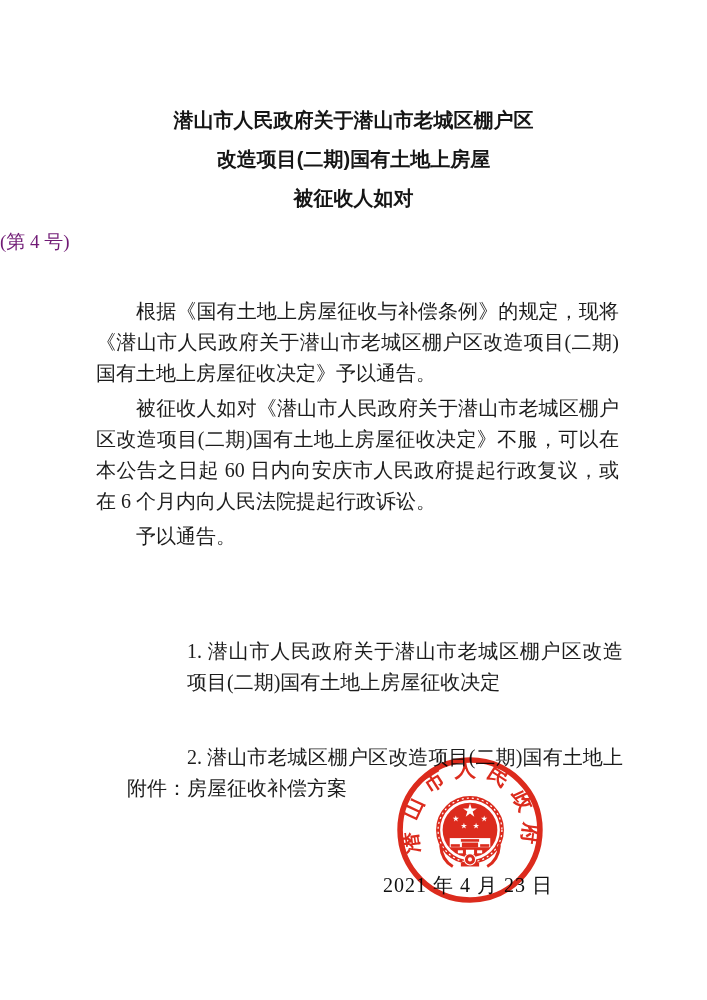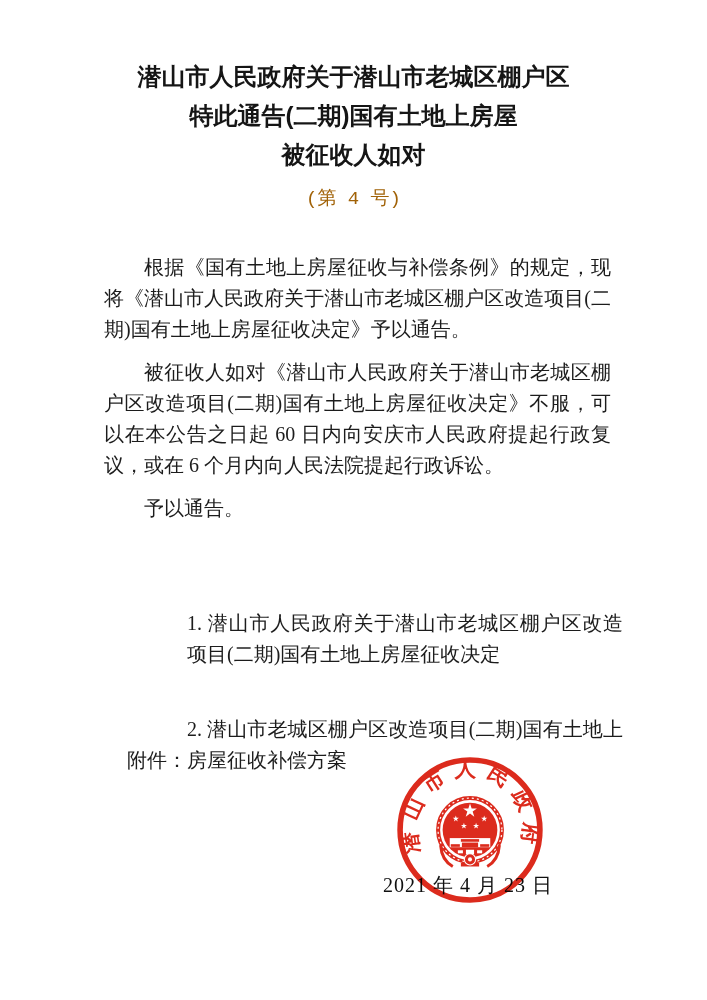--- a/index.html
+++ b/index.html
@@ -5,43 +5,42 @@
   html, body { margin:0; padding:0; background:#ffffff; }
   .page {
     position:relative;
     width:707px; height:1000px;
     background:#ffffff;
     overflow:hidden;
     color:#1c1c1c;
   }
   .doc-title {
     margin:0;
-    padding-top:57px;
+    padding-top:101px;
     text-align:center;
     font-family:"Liberation Sans", sans-serif;
     font-weight:700;
-    font-size:24px;
+    font-size:20px;
     line-height:39px;
     color:#151515;
   }
   .doc-number {
     margin-top:11px;
-    text-align:center;
-    font-family:Liberation Mono, monospace;
+    font-family:Liberation Serif, serif;
     font-size:19px;
-    color:#a16207;
+    color:#701a75;
   }
   .body-text {
     margin:41px 84px 0 92px;
     font-family:"Liberation Serif", serif;
     font-size:20px;
     line-height:31px;
     text-align:justify;
   }
-  .body-text p { margin:12px; text-indent:2em; }
+  .body-text p { margin:4px; text-indent:2em; }
   .attachments {
     display:flex;
     margin:40px 84px 0 127px;
     font-family:"Liberation Serif", serif;
     font-size:20px;
     line-height:31px;
     align-items:flex-end;
   }
   .attach-label { flex:0 0 auto; white-space:nowrap; }
   .attach-items { flex:1 1 auto; }
@@ -69,21 +68,21 @@
     font-weight:bold;
   }
 </style>
 </head>
 <body>
 
 <div class="page">
 
   <div class="doc-title">
     <div>潜山市人民政府关于潜山市老城区棚户区</div>
-    <div>特此通告(二期)国有土地上房屋</div>
+    <div>改造项目(二期)国有土地上房屋</div>
     <div>被征收人如对</div>
   </div>
 
   <div class="doc-number">(第 4 号)</div>
 
   <div class="body-text">
     <p>根据《国有土地上房屋征收与补偿条例》的规定，现将《潜山市人民政府关于潜山市老城区棚户区改造项目(二期)国有土地上房屋征收决定》予以通告。</p>
     <p>被征收人如对《潜山市人民政府关于潜山市老城区棚户区改造项目(二期)国有土地上房屋征收决定》不服，可以在本公告之日起 60 日内向安庆市人民政府提起行政复议，或在 6 个月内向人民法院提起行政诉讼。</p>
     <p>予以通告。</p>
   </div>

